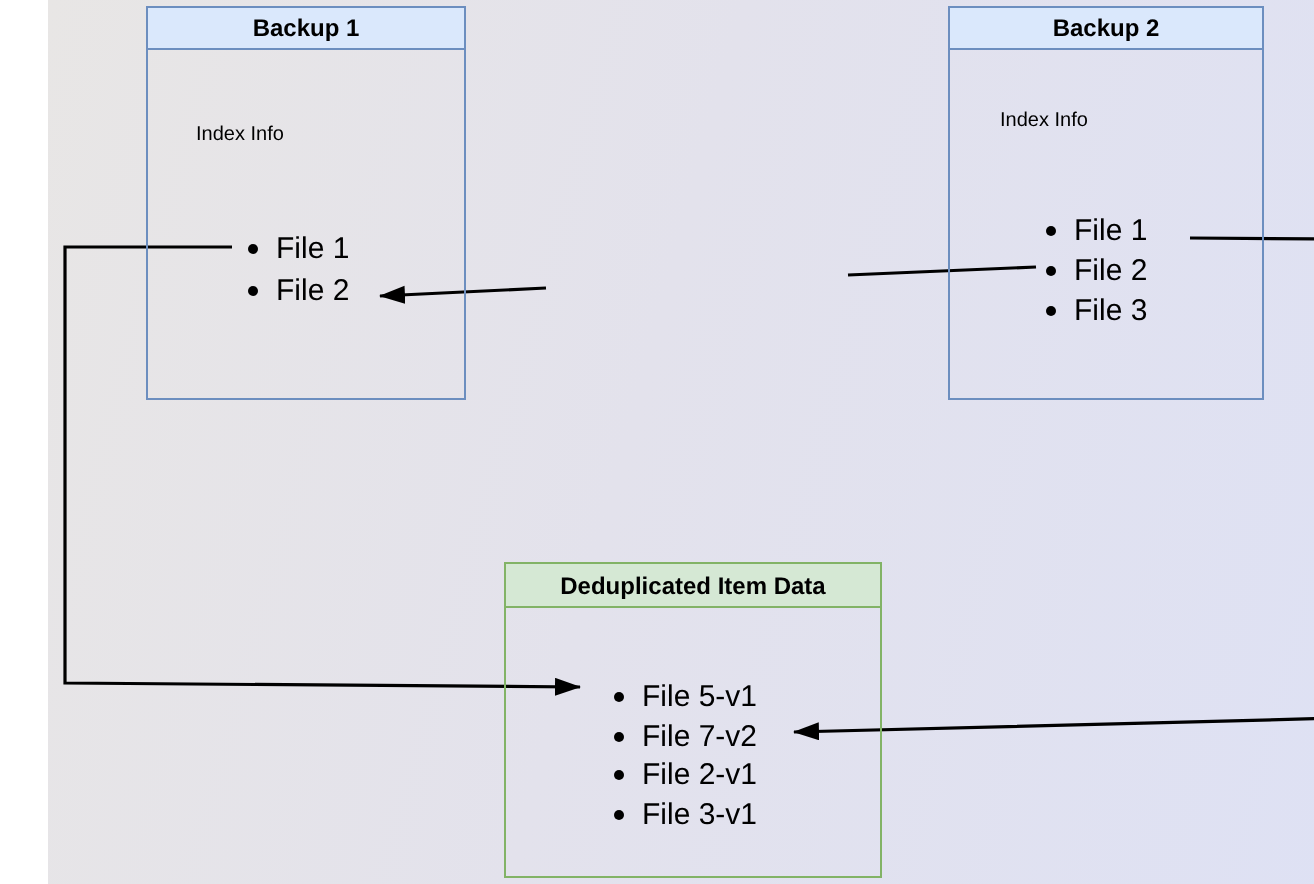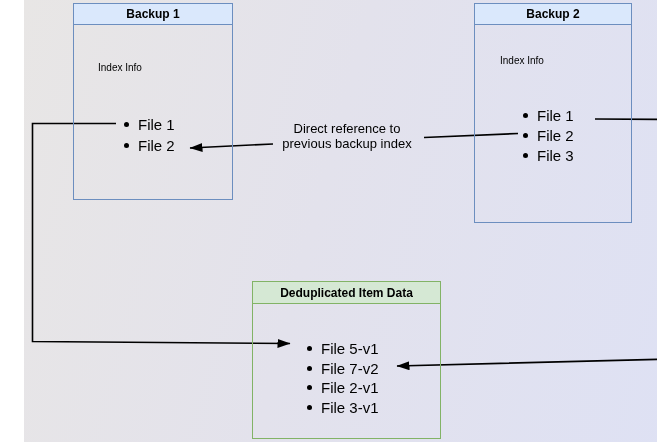--- a/index.html
+++ b/index.html
@@ -60,21 +60,21 @@
         <span class="dot"></span>
         <span>File 1</span>
       </li>
       <li>
         <span class="dot"></span>
         <span>File 2</span>
       </li>
     </ul>
   </div>
 
-  <div class="box blue" style="left:450px;top:3px;width:158px;height:220px">
+  <div class="box blue" style="left:450px;top:3px;width:158px;height:197px">
     <div class="box-title">Backup 2</div>
     <div class="subtitle" style="left:25px;top:51px">Index Info</div>
     <ul class="files b2" style="left:48px;top:101px">
       <li>
         <span class="dot"></span>
         <span>File 1</span>
       </li>
       <li>
         <span class="dot"></span>
         <span>File 2</span>
@@ -101,18 +101,14 @@
         <span class="dot"></span>
         <span>File 2-v1</span>
       </li>
       <li>
         <span class="dot"></span>
         <span>File 3-v1</span>
       </li>
     </ul>
   </div>
 
-  <div class="connector-label">
-    <div>Direct reference to</div>
-    <div>previous backup index</div>
-  </div>
 
 </div>
 
 </body></html>

